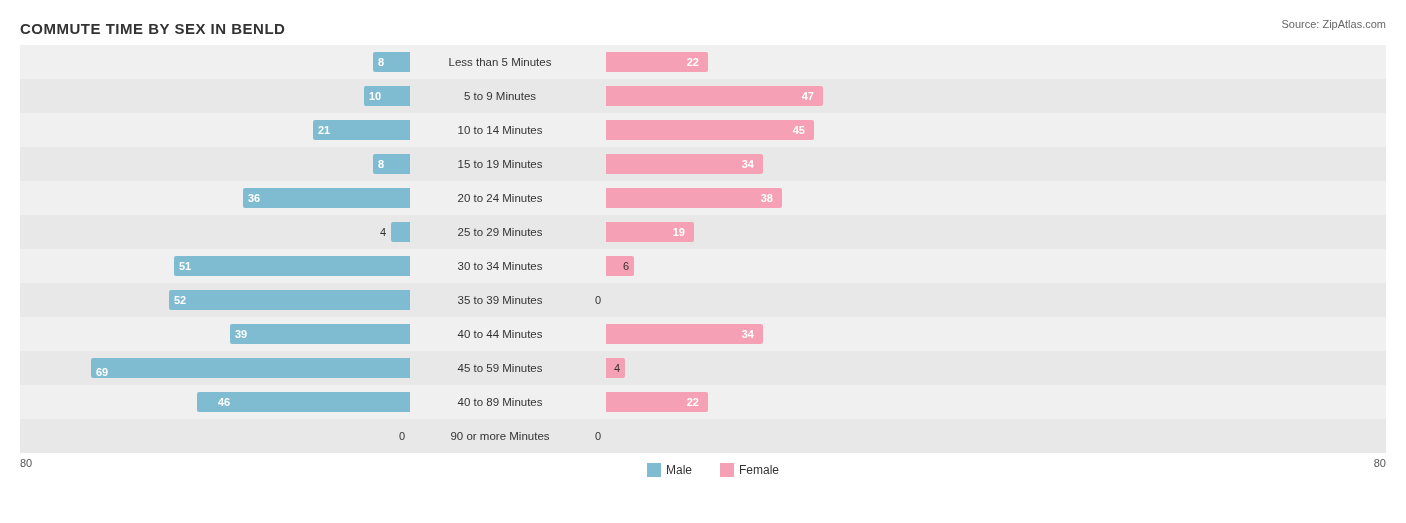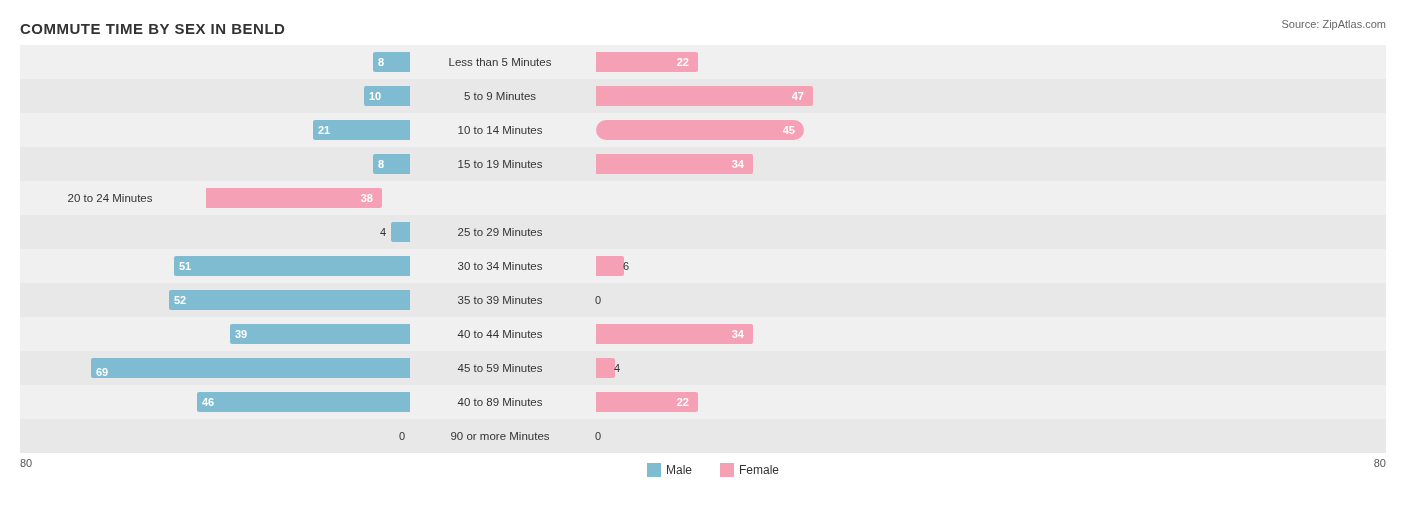--- a/index.html
+++ b/index.html
@@ -93,21 +93,21 @@
       position: absolute;
       right: 0;
       border-radius: 2px 0 0 2px;
       display: flex;
       align-items: center;
     }
     .pink-bar {
       background: #f5a0b5;
       height: 20px;
       position: absolute;
-      left: 6px;
+      left: 16px;
       border-radius: 0 2px 2px 0;
       display: flex;
       align-items: center;
       text-align: center;
     }
     .num-outside-left {
       position: absolute;
       right: 0;
       font-size: 11px;
       color: #333;
@@ -184,21 +184,21 @@
   </div>
       <div class="row-wrapper">
     <div class="left-bar-area">
 
       <div class="blue-bar" style="width:97px;">
         <span class="num-inside-left">21</span>
       </div>
     </div>
     <div class="center-label">10 to 14 Minutes</div>
     <div class="right-bar-area">
-      <div class="pink-bar" style="width:208px;border-radius:10px;">
+      <div class="pink-bar" style="width:208px;">
         <span class="num-inside-right">45</span>
       </div>
 
     </div>
   </div>
       <div class="row-wrapper">
     <div class="left-bar-area">
 
       <div class="blue-bar" style="width:37px;">
         <span class="num-inside-left">8</span>
@@ -206,36 +206,48 @@
     </div>
     <div class="center-label">15 to 19 Minutes</div>
     <div class="right-bar-area">
       <div class="pink-bar" style="width:157px;">
         <span class="num-inside-right">34</span>
       </div>
 
     </div>
   </div>
       <div class="row-wrapper">
+    <div class="left-bar-area">
+
+      <div class="blue-bar" style="width:167px;">
+        <span class="num-inside-left">36</span>
+      </div>
+    </div>
     <div class="center-label">20 to 24 Minutes</div>
     <div class="right-bar-area">
       <div class="pink-bar" style="width:176px;">
         <span class="num-inside-right">38</span>
       </div>
 
     </div>
   </div>
       <div class="row-wrapper">
     <div class="left-bar-area">
       <span class="num-outside-left" style="right:21px;">4</span>
       <div class="blue-bar" style="width:19px;">
         
       </div>
     </div>
     <div class="center-label">25 to 29 Minutes</div>
+    <div class="right-bar-area">
+      <div class="pink-bar" style="width:88px;">
+        <span class="num-inside-right">19</span>
+      </div>
+
+    </div>
   </div>
       <div class="row-wrapper">
     <div class="left-bar-area">
 
       <div class="blue-bar" style="width:236px;">
         <span class="num-inside-left">51</span>
       </div>
     </div>
     <div class="center-label">30 to 34 Minutes</div>
     <div class="right-bar-area">
@@ -286,21 +298,21 @@
     <div class="right-bar-area">
       <div class="pink-bar" style="width:19px;">
         
       </div>
       <span class="num-outside-right" style="left:21px;">4</span>
     </div>
   </div>
       <div class="row-wrapper">
     <div class="left-bar-area">
 
-      <div class="blue-bar" style="width:213px;">
+      <div class="blue-bar" style="width:213px;padding-left:16px;">
         <span class="num-inside-left">46</span>
       </div>
     </div>
     <div class="center-label">40 to 89 Minutes</div>
     <div class="right-bar-area">
       <div class="pink-bar" style="width:102px;">
         <span class="num-inside-right">22</span>
       </div>
 
     </div>

